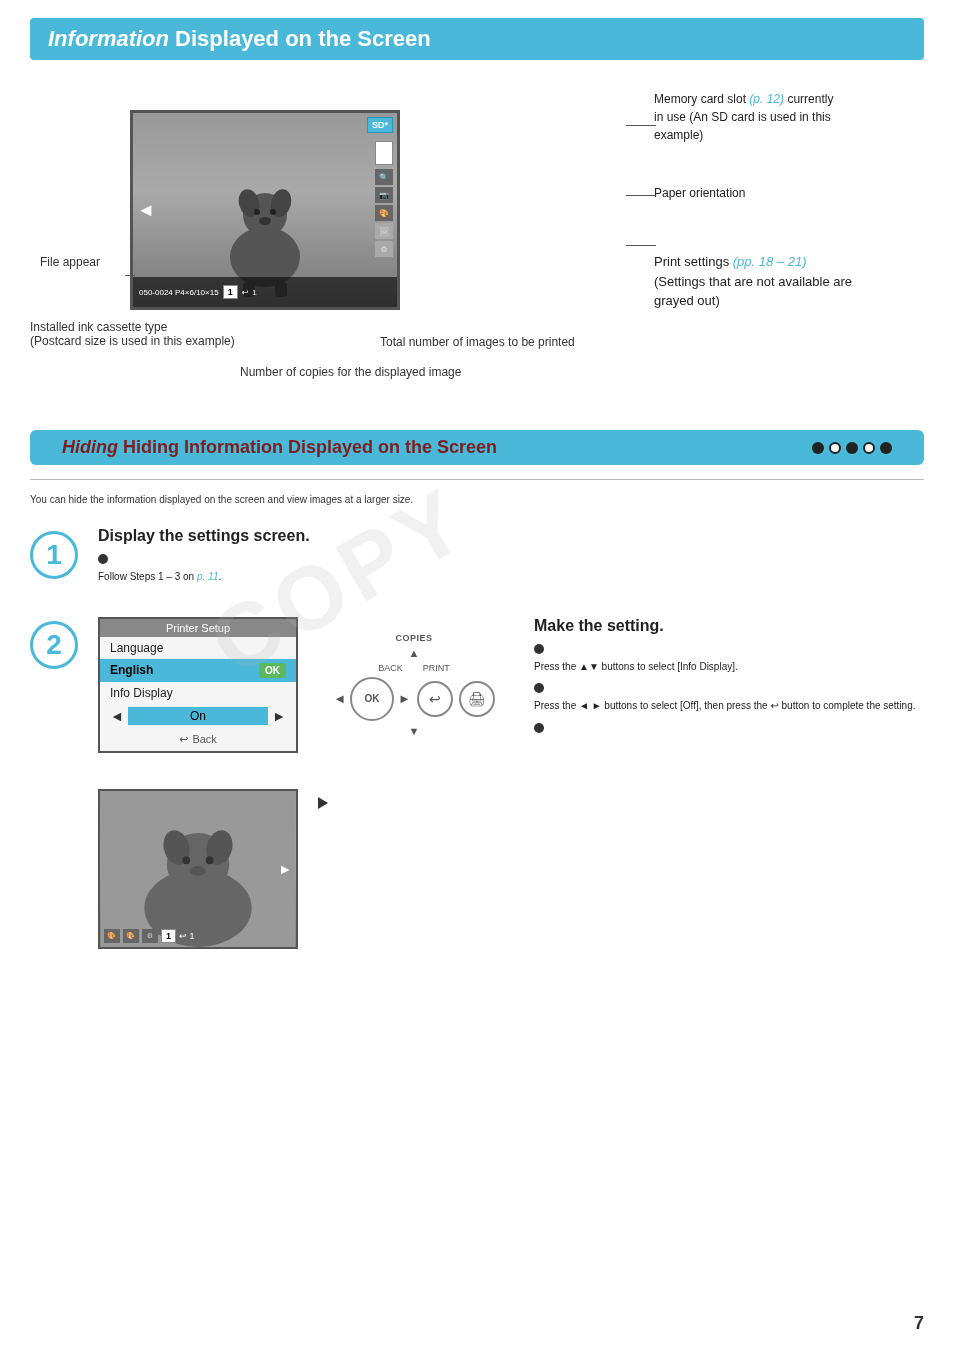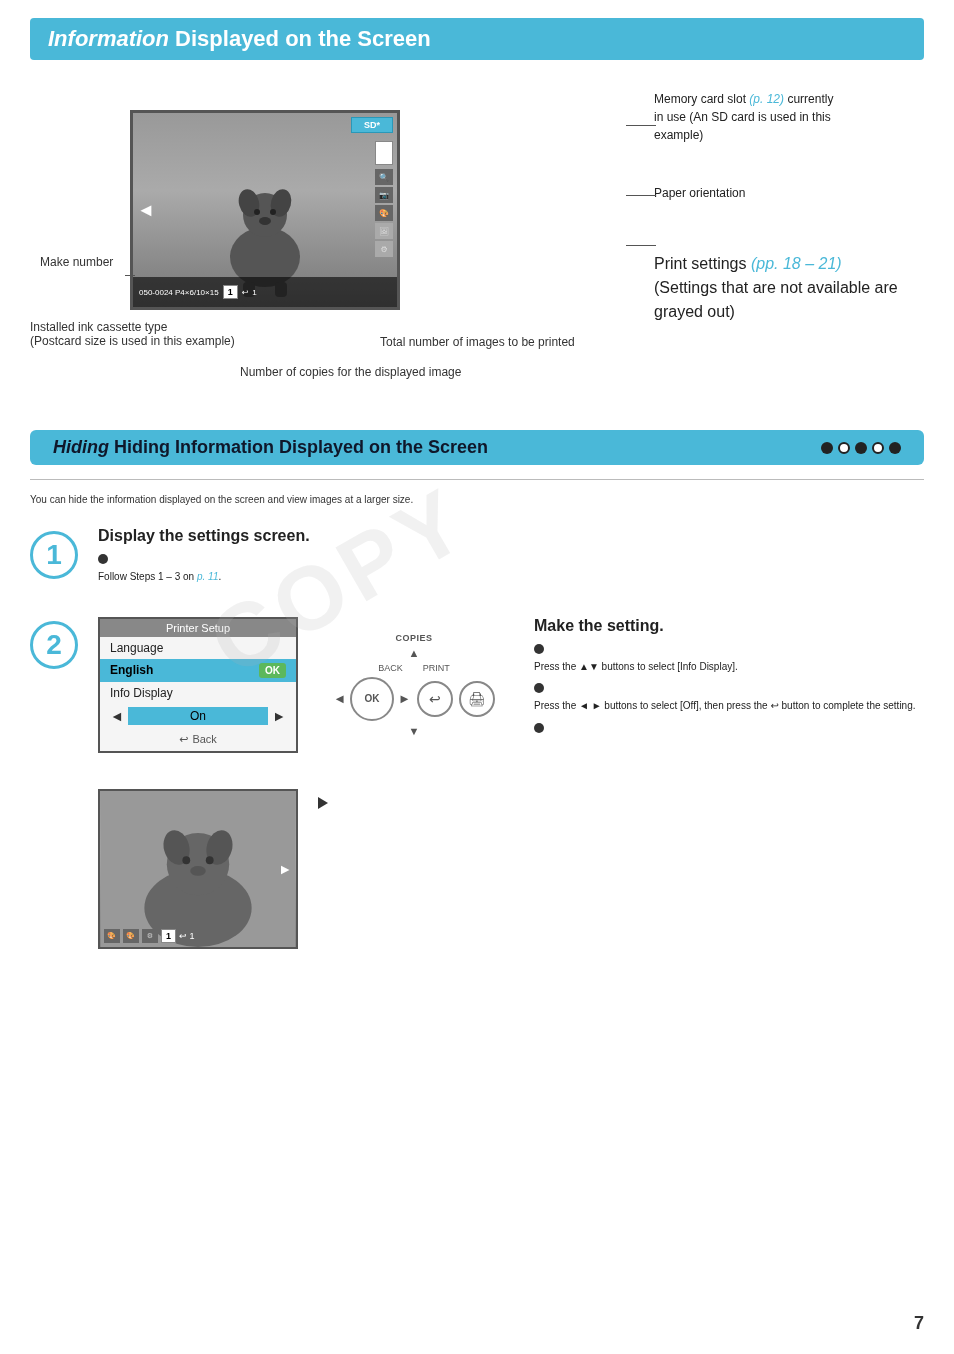--- a/index.html
+++ b/index.html
@@ -85,21 +85,21 @@
     }
 
     .sd-badge {
       position: absolute;
       top: 4px;
       right: 4px;
       background: #4ab8d8;
       color: #fff;
       font-size: 9px;
       font-weight: bold;
-      padding: 2px 12px;
+      padding: 2px 4px;
       border: 1px solid #2a98b8;
     }
 
     .paper-orient-icon {
       position: absolute;
       top: 28px;
       right: 4px;
       width: 18px;
       height: 24px;
       background: #fff;
@@ -158,24 +158,24 @@
     
     .annotation {
       position: absolute;
       font-size: 12px;
       color: #333;
     }
 
     
     .section-header-hiding {
       background: #4ab8d8;
-      color: #0f172a;
+      color: #7f1d1d;
       font-size: 18px;
       font-weight: bold;
-      padding: 7px 23px;
+      padding: 7px 32px;
       border-radius: 6px;
       display: flex;
       align-items: center;
       justify-content: space-between;
       margin-bottom: 14px;
       margin-top: 10px;
     }
 
     .dots-decoration {
       display: flex;
@@ -574,21 +574,21 @@
         <div class="bottom-bar">
           <span class="bottom-bar-text">050-0024 P4×6/10×15</span>
           <div class="print-count-box">1</div>
           <span class="bottom-bar-text">↩</span>
           <span class="bottom-bar-text">1</span>
         </div>
       </div>
     </div>
 
     <div class="annotation" style="left:10px; top:175px;">
-      <span>Make number</span>
+      <span>File appear</span>
     </div>
 
     <div style="position:absolute; left:95px; top:195px; width:10px; height:1px; background:#555;"></div>
 
     <div class="annotation" style="left:0px; top:240px;">
       <div style="font-size:12px;">Installed ink cassette type</div>
       <div style="font-size:12px;">(Postcard size is used in this example)</div>
     </div>
 
     <div class="annotation" style="left:210px; top:285px;">Number of copies for the displayed image</div>
@@ -598,21 +598,21 @@
     <div style="position:absolute; right:0; top:10px; width:270px;">
 
       <div style="font-size:12px; line-height:1.5;">
         Memory card slot <span class="link-text">(p. 12)</span> currently<br>
         in use (An SD card is used in this<br>
         example)
       </div>
 
       <div style="font-size:12px; margin-top:42px;">Paper orientation</div>
 
-      <div style="font-size:16px; margin-top:52px; line-height:1.5;">
+      <div style="font-size:13px; margin-top:52px; line-height:1.5;">
         Print settings <span class="link-text">(pp. 18 – 21)</span><br>
         (Settings that are not available are<br>
         grayed out)
       </div>
     </div>
 
     <div style="position:absolute; right:268px; top:45px; width:30px; height:1px; background:#555;"></div>
     <div style="position:absolute; right:268px; top:115px; width:30px; height:1px; background:#555;"></div>
     <div style="position:absolute; right:268px; top:165px; width:30px; height:1px; background:#555;"></div>
   </div>

